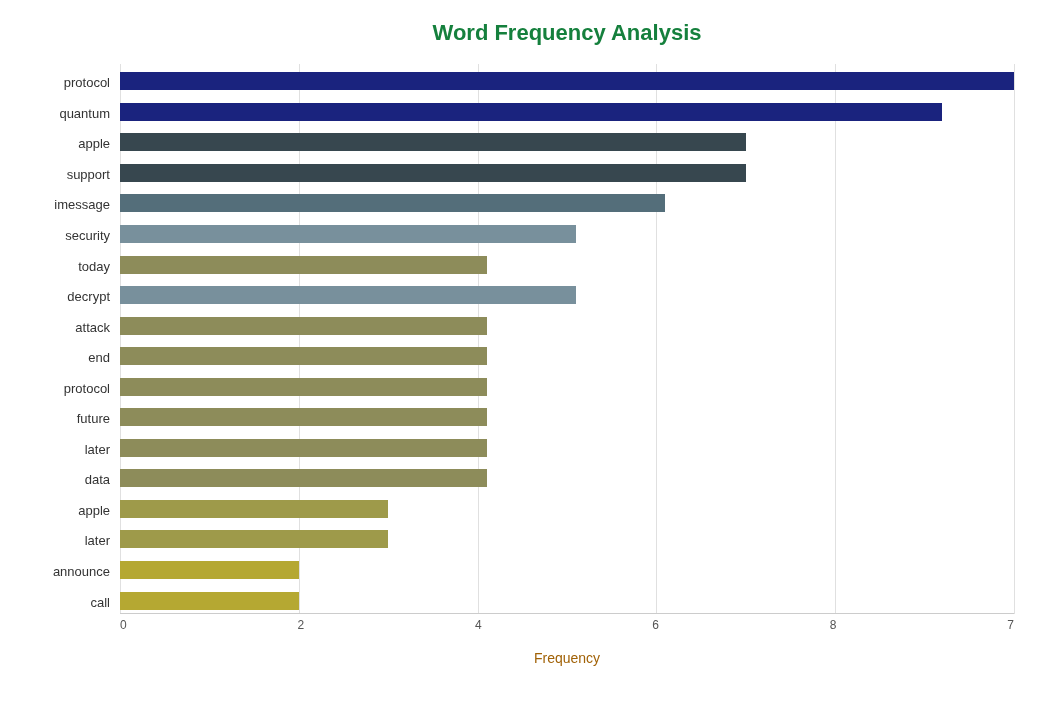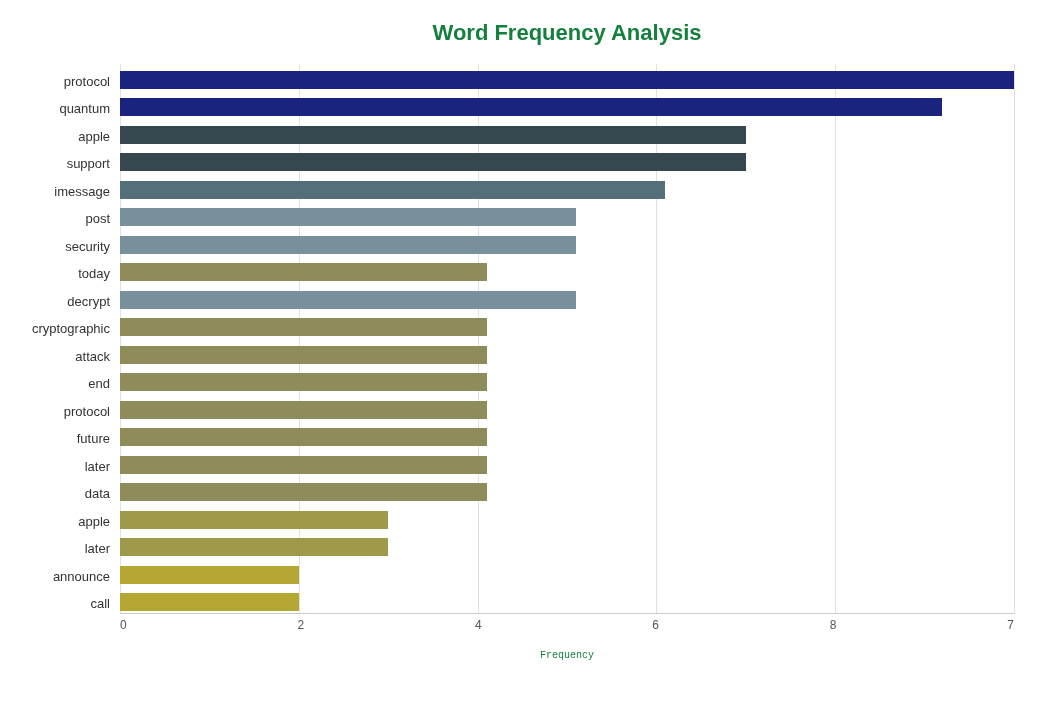--- a/index.html
+++ b/index.html
@@ -75,24 +75,23 @@
       width: 100%;
       font-size: 12px;
       color: #555;
       padding-top: 4px;
     }
     .x-axis-label {
       text-align: center;
     }
     .x-title {
       text-align: center;
-      font-size: 10px;
-      color: #15803d;
+      font-size: 14px;
+      color: #a16207;
       margin-top: 6px;
-      font-family: Liberation Mono, monospace;
     }
     
     .grid-lines {
       position: absolute;
       left: 0;
       top: 0;
       right: 0;
       bottom: 30px;
       pointer-events: none;
     }
@@ -142,38 +141,30 @@
         </div>
         <div class="bar-row">
           <span class="bar-label">support</span>
           <span class="bar" style="width: 70%; background-color: rgb(55, 71, 79);"></span>
         </div>
         <div class="bar-row">
           <span class="bar-label">imessage</span>
           <span class="bar" style="width: 61%; background-color: rgb(84, 110, 122);"></span>
         </div>
         <div class="bar-row">
-          <span class="bar-label">post</span>
-          <span class="bar" style="width: 51%; background-color: rgb(120, 144, 156);"></span>
-        </div>
-        <div class="bar-row">
           <span class="bar-label">security</span>
           <span class="bar" style="width: 51%; background-color: rgb(120, 144, 156);"></span>
         </div>
         <div class="bar-row">
           <span class="bar-label">today</span>
           <span class="bar" style="width: 41%; background-color: rgb(141, 140, 90);"></span>
         </div>
         <div class="bar-row">
           <span class="bar-label">decrypt</span>
           <span class="bar" style="width: 51%; background-color: rgb(120, 144, 156);"></span>
-        </div>
-        <div class="bar-row">
-          <span class="bar-label">cryptographic</span>
-          <span class="bar" style="width: 41%; background-color: rgb(141, 140, 90);"></span>
         </div>
         <div class="bar-row">
           <span class="bar-label">attack</span>
           <span class="bar" style="width: 41%; background-color: rgb(141, 140, 90);"></span>
         </div>
         <div class="bar-row">
           <span class="bar-label">end</span>
           <span class="bar" style="width: 41%; background-color: rgb(141, 140, 90);"></span>
         </div>
         <div class="bar-row">

